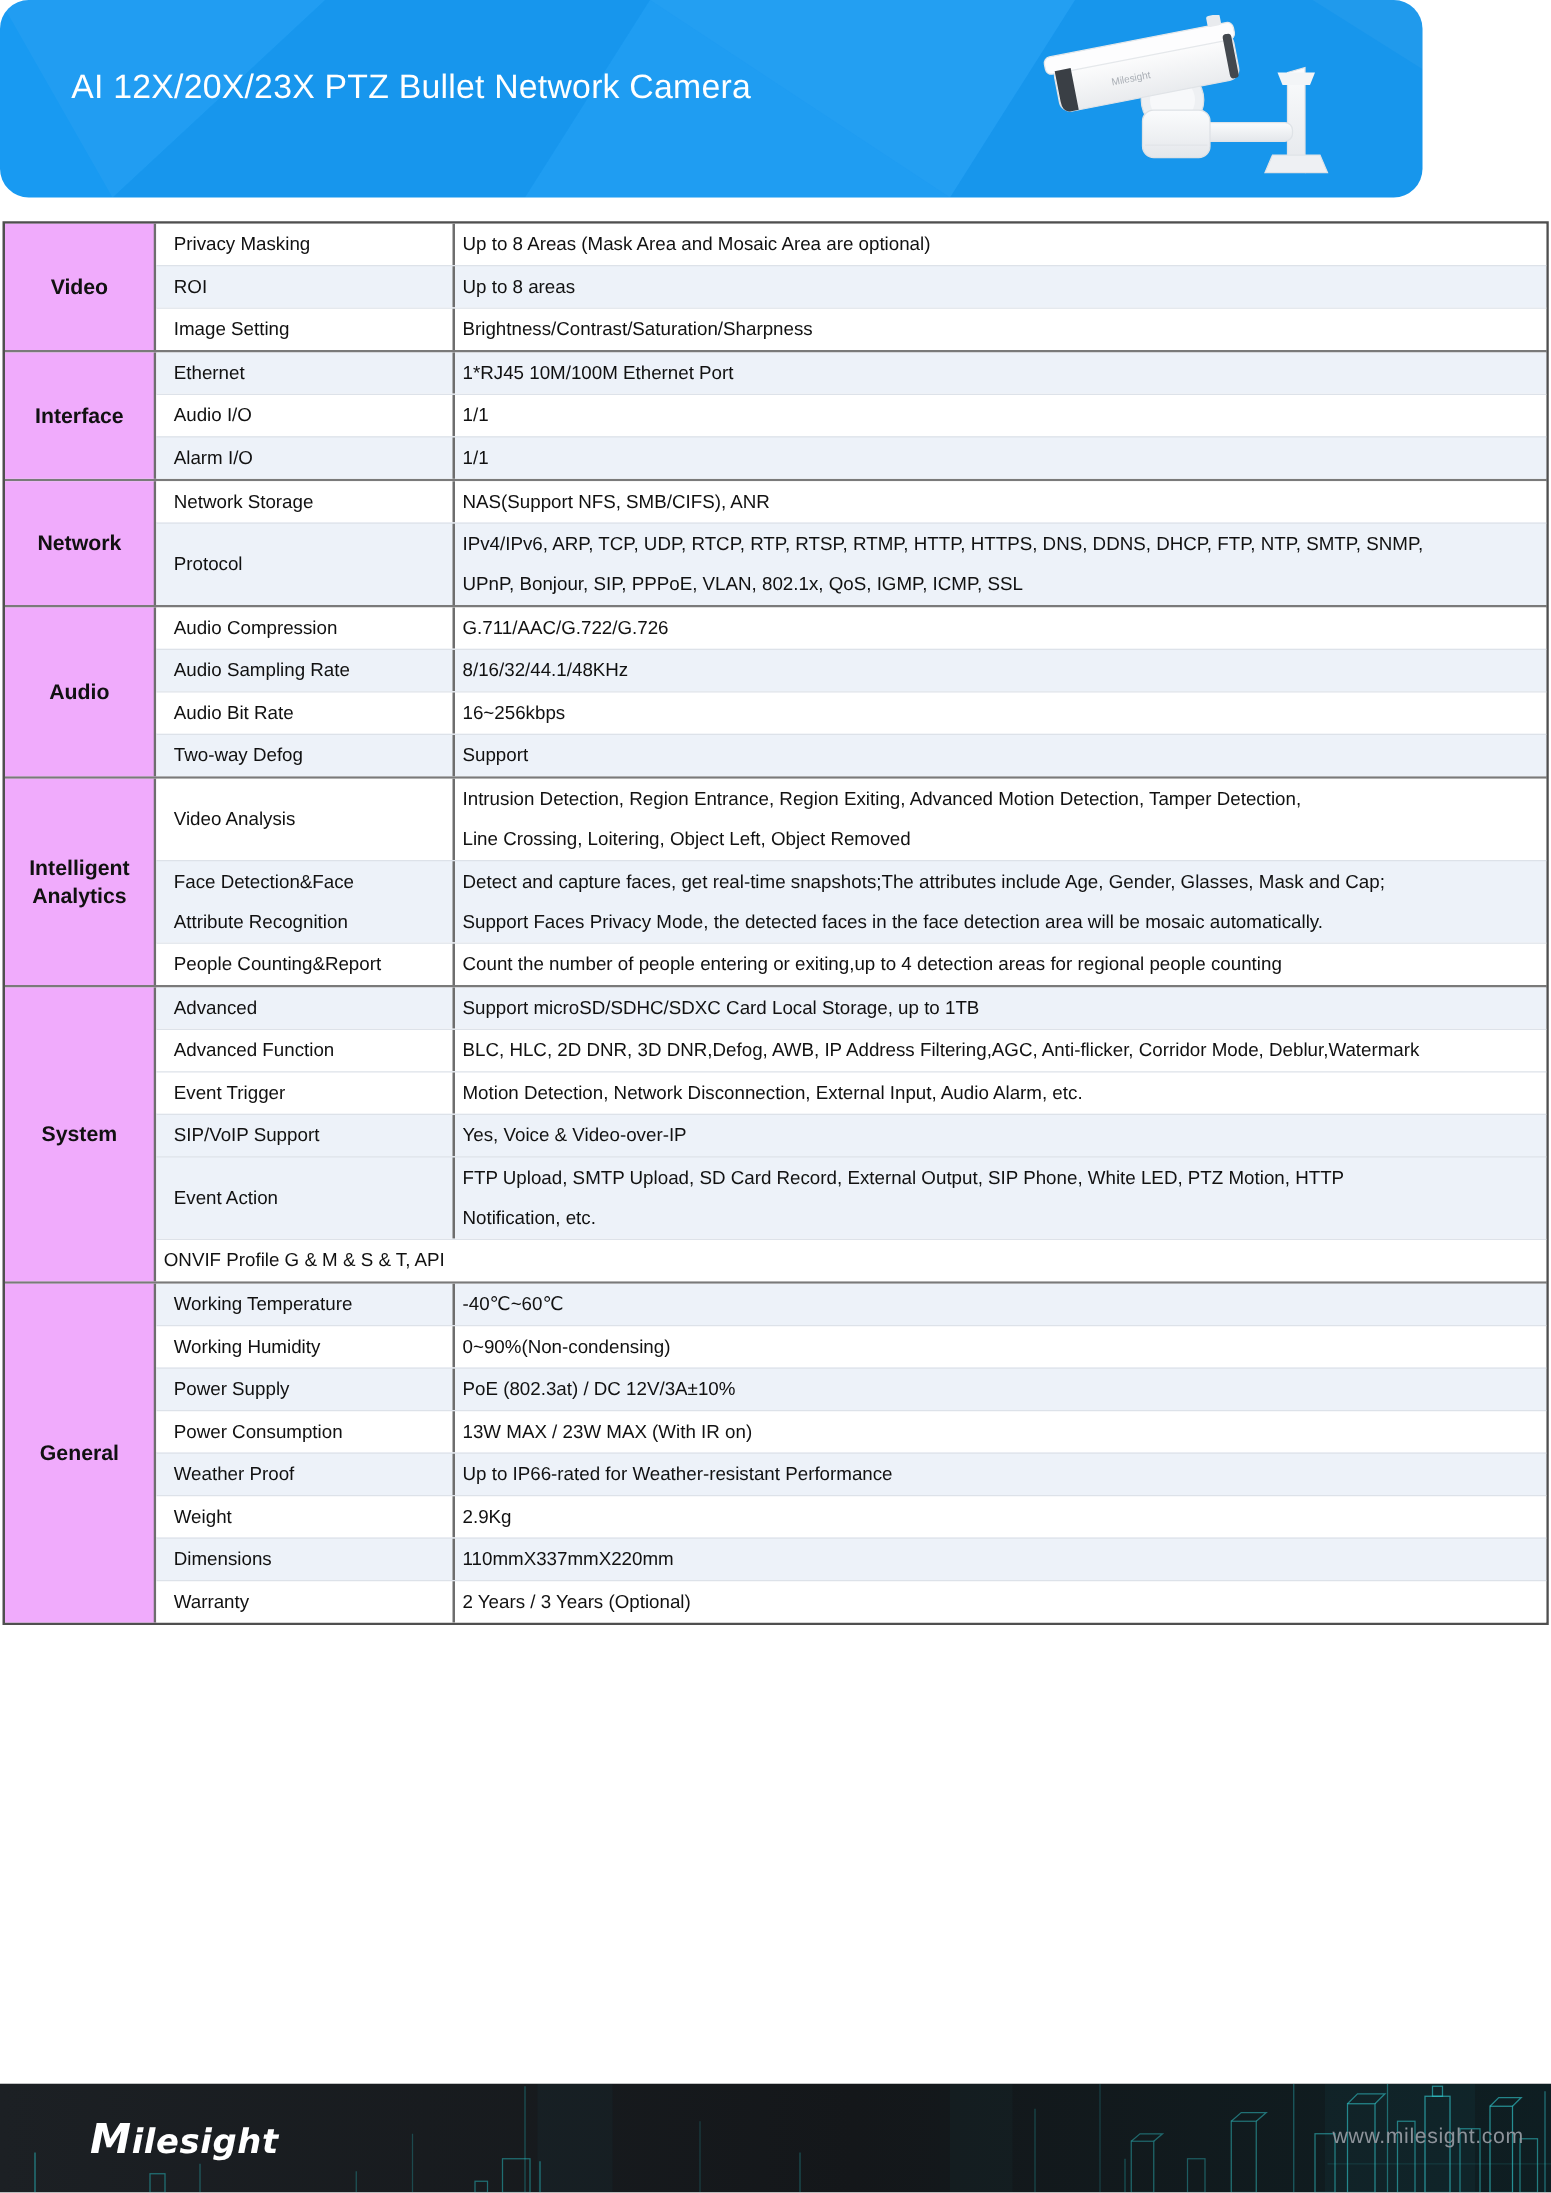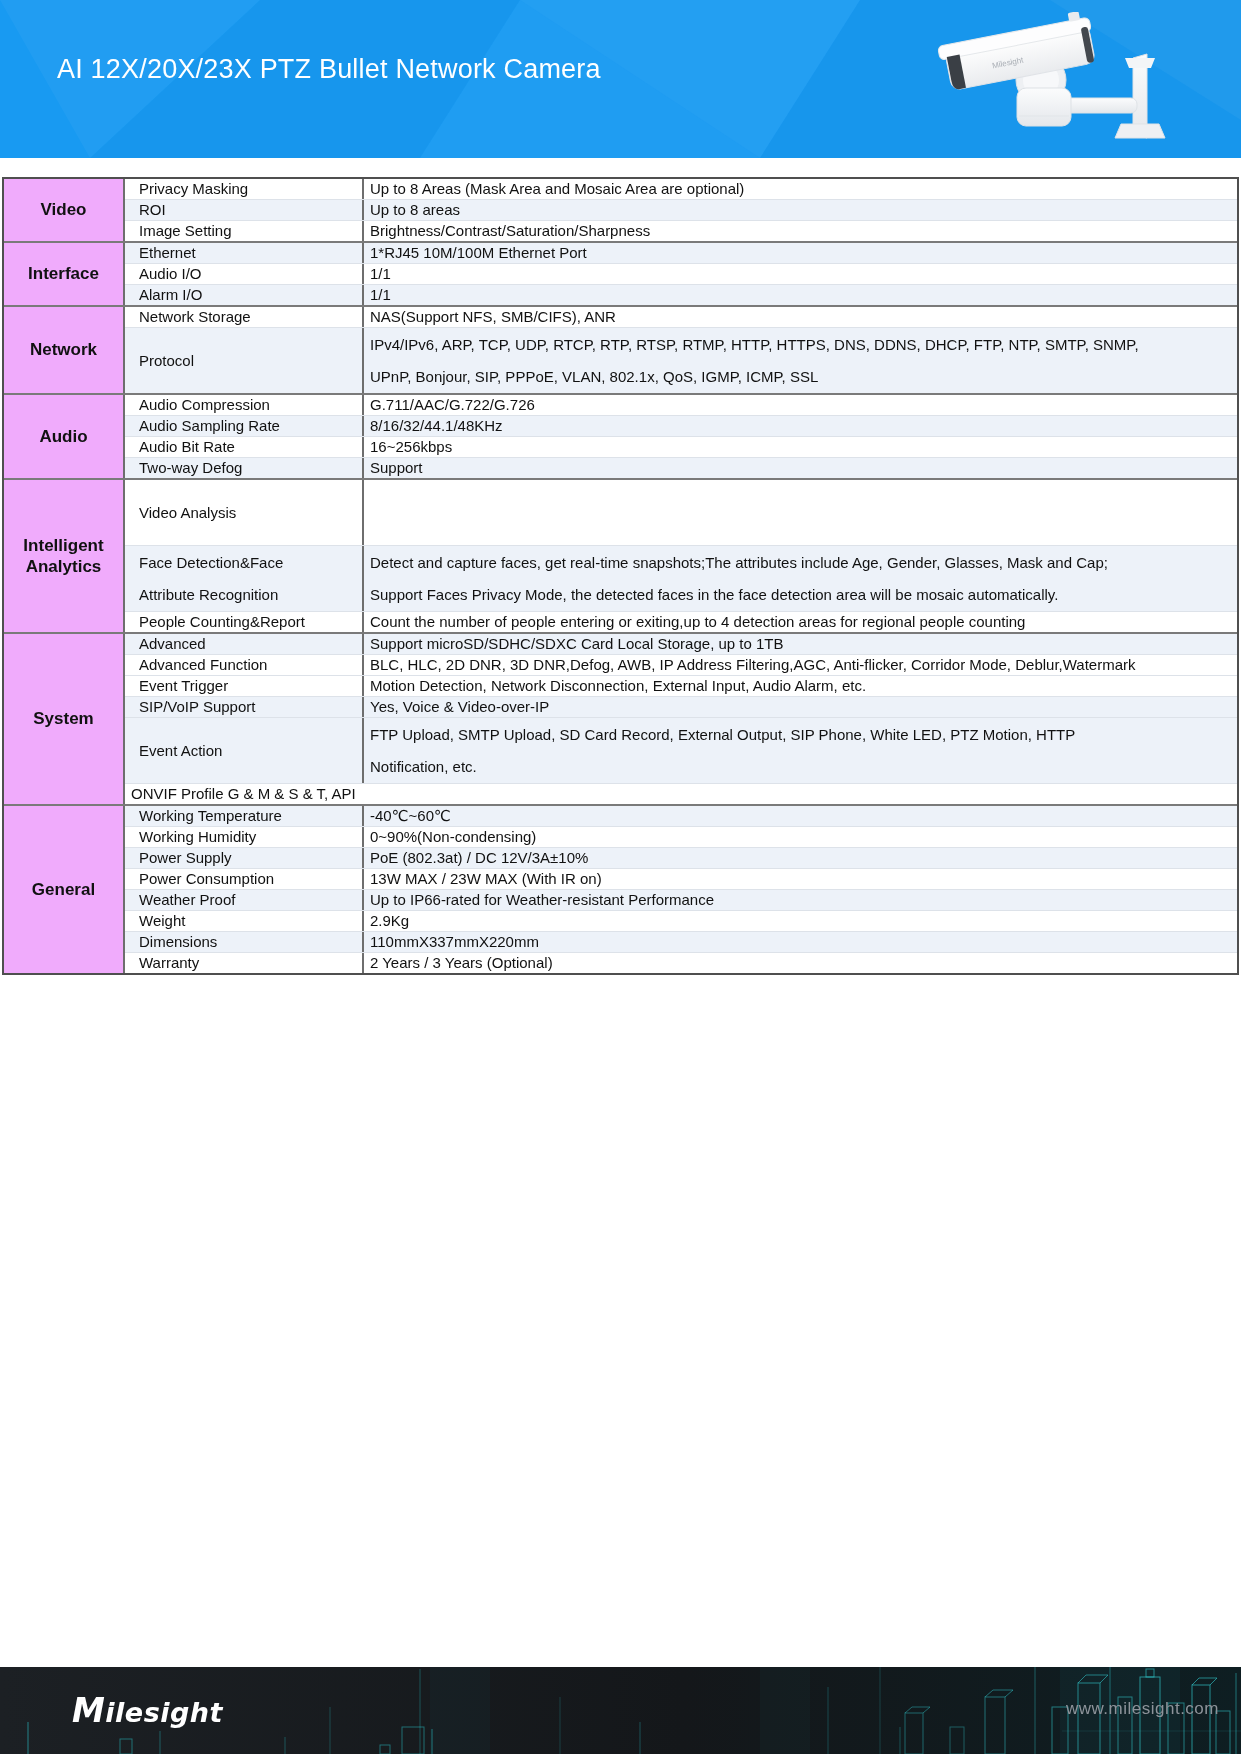--- a/index.html
+++ b/index.html
@@ -3,43 +3,43 @@
 <meta charset="utf-8">
 <style>
   html,body{margin:0;padding:0;}
   body{
     width:1241px;height:1754px;position:relative;background:#ffffff;
     font-family:"Liberation Sans","DejaVu Sans",sans-serif;color:#111;
     overflow:hidden;
   }
   
   .header{
-    position:absolute;top:0;left:0;width:1241px;height:158px;
-    background:var(--header-blue,#189af2);overflow:hidden;
+    position:absolute;top:0;left:0;width:1138px;height:158px;
+    background:var(--header-blue,#189af2);overflow:hidden;border-radius:23px;
   }
   .header .facets{position:absolute;inset:0;}
   .page-title{
     position:absolute;left:57px;top:54px;
     font-size:27px;font-weight:400;color:#ffffff;letter-spacing:0.2px;
   }
   .camera-wrap{position:absolute;top:12px;right:68px;width:248px;height:138px;}
   
   .spec-table{
     position:absolute;top:177px;left:2px;width:1237px;
     border:2px solid #4f4f4f;box-sizing:border-box;background:#fff;
   }
   .section{display:flex;}
   .section + .section{border-top:2px solid #7a7a7a;}
   .cat{
     width:121px;min-width:121px;display:flex;align-items:center;justify-content:center;
     text-align:center;font-weight:bold;font-size:17px;line-height:1.25;
     border-right:2px solid #6e6e6e;background:#f0abfc;padding:0 6px;box-sizing:border-box;
   }
   .rows{flex:1;display:flex;flex-direction:column;min-width:0;}
-  .row{display:flex;height:20px;background:#fff;}
+  .row{display:flex;height:33px;background:#fff;}
   .row.tall{height:65px;}
   .row + .row{border-top:1px solid #dde2e9;}
   .row.alt{background:var(--alt-row,#edf2f9);}
   .lbl{
     width:239px;min-width:239px;box-sizing:border-box;padding-left:14px;
     display:flex;flex-direction:column;justify-content:space-around;
     font-size:15px;border-right:2px solid #6e6e6e;
   }
   .lbl > div{line-height:1.15;}
   .val{
@@ -233,20 +233,24 @@
           </div>
         </div>
       </div>
     </div>
     <div class="section">
       <div class="cat">Intelligent Analytics</div>
       <div class="rows">
         <div class="row tall">
           <div class="lbl">
             <div>Video Analysis</div>
+          </div>
+          <div class="val">
+            <div>Intrusion Detection, Region Entrance, Region Exiting, Advanced Motion Detection, Tamper Detection,</div>
+            <div>Line Crossing, Loitering, Object Left, Object Removed</div>
           </div>
         </div>
         <div class="row alt tall">
           <div class="lbl">
             <div>Face Detection&amp;Face</div>
             <div>Attribute Recognition</div>
           </div>
           <div class="val">
             <div>Detect and capture faces, get real-time snapshots;The attributes include Age, Gender, Glasses, Mask and Cap;</div>
             <div>Support Faces Privacy Mode, the detected faces in the face detection area will be mosaic automatically.</div>

